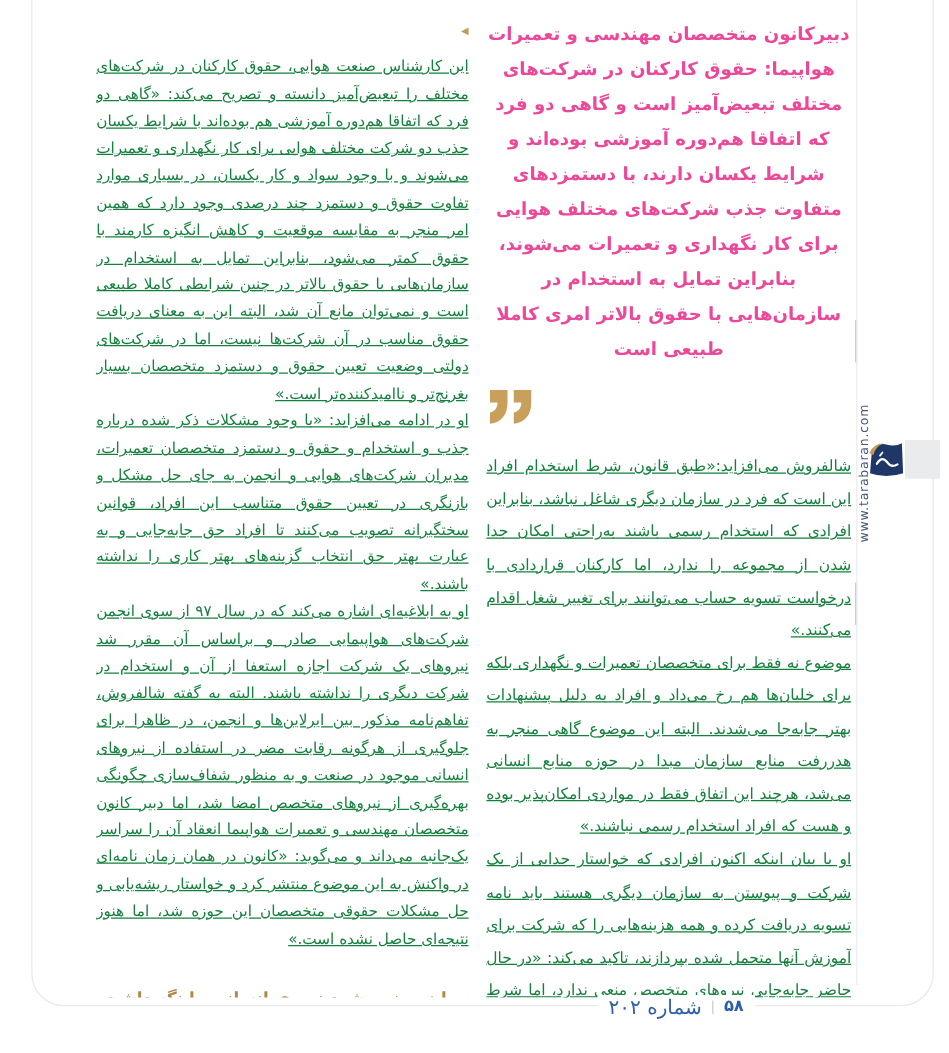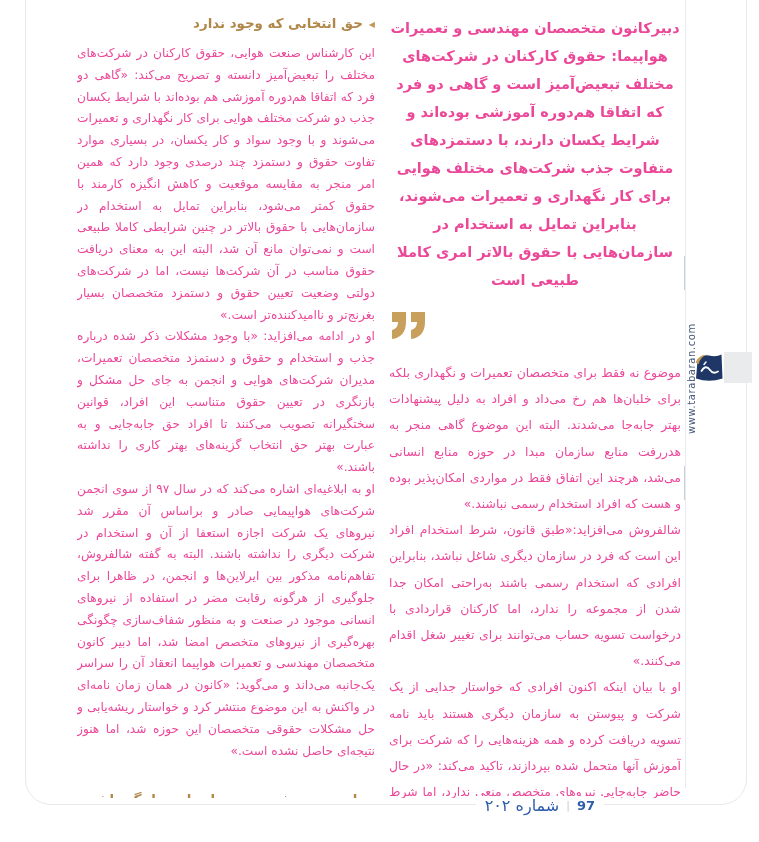--- a/index.html
+++ b/index.html
@@ -19,21 +19,21 @@
     overflow:hidden; direction:rtl; display:flex; gap:14px; }
   .col { overflow:hidden; }
   .col-first { width:292px; }   
   .col-second { width:298px; }  
 
   .lead { color:#ec4899; font-weight:bold; font-size:14.5px; line-height:28px;
     text-align:center; }
 
   .quote-icon-wrap { margin:18px 2px 14px; text-align:left; height:34px; }
 
-  .body-p { color:#ec4899; font-size:12.4px; line-height:26.2px; text-align:justify; }
+  .body-p { color:#15803d; font-size:12.4px; line-height:26.2px; text-align:justify;text-decoration:underline; }
   .col-second .body-p { line-height:21.8px; font-size:12.2px; }
 
   .heading { color:#b1874a; font-weight:bold; font-size:13.4px; line-height:20px;
     margin-bottom:9px; display:flex; align-items:center; gap:6px; }
   .heading .arrow { font-size:8px; color:#c19a55; transform:translateY(1px); }
   .heading-2 { margin-top:28px; }
 
   
   .sidebar-url { position:absolute; left:686px; top:293px; height:172px;
     writing-mode:vertical-rl; transform:rotate(180deg);
@@ -65,30 +65,29 @@
     <div class="col col-first">
       <div class="lead">دبیرکانون متخصصان مهندسی و تعمیرات هواپیما: حقوق کارکنان در شرکت‌های مختلف تبعیض‌آمیز است و گاهی دو فرد که اتفاقا هم‌دوره آموزشی بوده‌اند و شرایط یکسان دارند، با دستمزدهای متفاوت جذب شرکت‌های مختلف هوایی برای کار نگهداری و تعمیرات می‌شوند، بنابراین تمایل به استخدام در سازمان‌هایی با حقوق بالاتر امری کاملا طبیعی است</div>
 
       <div class="quote-icon-wrap">
         <svg width="38" height="32" viewBox="0 0 38 32" aria-hidden="true">
           <path d="M1 0 H15 V10 C15 20 10 26 1 27 L1 18 C5.5 17 7 13.5 7 10 H1 Z" fill="#c8a05c"></path>
           <path d="M20 0 H34 V10 C34 20 29 26 20 27 L20 18 C24.5 17 26 13.5 26 10 H20 Z" fill="#c8a05c"></path>
         </svg>
       </div>
 
+      <p class="body-p">شالفروش می‌افزاید:«طبق قانون، شرط استخدام افراد این است که فرد در سازمان دیگری شاغل نباشد، بنابراین افرادی که استخدام رسمی باشند به‌راحتی امکان جدا شدن از مجموعه را ندارد، اما کارکنان قراردادی با درخواست تسویه حساب می‌توانند برای تغییر شغل اقدام می‌کنند.»</p>
       <p class="body-p">موضوع نه فقط برای متخصصان تعمیرات و نگهداری بلکه برای خلبان‌ها هم رخ می‌داد و افراد به دلیل پیشنهادات بهتر جابه‌جا می‌شدند. البته این موضوع گاهی منجر به هدررفت منابع سازمان مبدا در حوزه منابع انسانی می‌شد، هرچند این اتفاق فقط در مواردی امکان‌پذیر بوده و هست که افراد استخدام رسمی نباشند.»</p>
-      <p class="body-p">شالفروش می‌افزاید:«طبق قانون، شرط استخدام افراد این است که فرد در سازمان دیگری شاغل نباشد، بنابراین افرادی که استخدام رسمی باشند به‌راحتی امکان جدا شدن از مجموعه را ندارد، اما کارکنان قراردادی با درخواست تسویه حساب می‌توانند برای تغییر شغل اقدام می‌کنند.»</p>
       <p class="body-p">او با بیان اینکه اکنون افرادی که خواستار جدایی از یک شرکت و پیوستن به سازمان دیگری هستند باید نامه تسویه دریافت کرده و همه هزینه‌هایی را که شرکت برای آموزش آنها متحمل شده بپردازند، تاکید می‌کند: «در حال حاضر جابه‌جایی نیروهای متخصص منعی ندارد، اما شرط پایان همکاری با سازمان، دریافت برگه تسویه و حساب پرداخت تمام و کمال سرمایه‌ای است که سازمان برای آموزش فرد هزینه کرده است.»</p>
 
     </div>
 
     <div class="col col-second">
       <div class="heading">
         <span class="arrow">◀</span>
-        <span>حق انتخابی که وجود ندارد</span>
       </div>
       <p class="body-p">این کارشناس صنعت هوایی، حقوق کارکنان در شرکت‌های مختلف را تبعیض‌آمیز دانسته و تصریح می‌کند: «گاهی دو فرد که اتفاقا هم‌دوره آموزشی هم بوده‌اند با شرایط یکسان جذب دو شرکت مختلف هوایی برای کار نگهداری و تعمیرات می‌شوند و با وجود سواد و کار یکسان، در بسیاری موارد تفاوت حقوق و دستمزد چند درصدی وجود دارد که همین امر منجر به مقایسه موقعیت و کاهش انگیزه کارمند با حقوق کمتر می‌شود، بنابراین تمایل به استخدام در سازمان‌هایی با حقوق بالاتر در چنین شرایطی کاملا طبیعی است و نمی‌توان مانع آن شد، البته این به معنای دریافت حقوق مناسب در آن شرکت‌ها نیست، اما در شرکت‌های دولتی وضعیت تعیین حقوق و دستمزد متخصصان بسیار بغرنج‌تر و ناامیدکننده‌تر است.»</p>
       <p class="body-p">او در ادامه می‌افزاید: «با وجود مشکلات ذکر شده درباره جذب و استخدام و حقوق و دستمزد متخصصان تعمیرات، مدیران شرکت‌های هوایی و انجمن به جای حل مشکل و بازنگری در تعیین حقوق متناسب این افراد، قوانین سختگیرانه تصویب می‌کنند تا افراد حق جابه‌جایی و به عبارت بهتر حق انتخاب گزینه‌های بهتر کاری را نداشته باشند.»</p>
       <p class="body-p">او به ابلاغیه‌ای اشاره می‌کند که در سال ۹۷ از سوی انجمن شرکت‌های هواپیمایی صادر و براساس آن مقرر شد نیروهای یک شرکت اجازه استعفا از آن و استخدام در شرکت دیگری را نداشته باشند. البته به گفته شالفروش، تفاهم‌نامه مذکور بین ایرلاین‌ها و انجمن، در ظاهرا برای جلوگیری از هرگونه رقابت مضر در استفاده از نیروهای انسانی موجود در صنعت و به منظور شفاف‌سازی چگونگی بهره‌گیری از نیروهای متخصص امضا شد، اما دبیر کانون متخصصان مهندسی و تعمیرات هواپیما انعقاد آن را سراسر یک‌جانبه می‌داند و می‌گوید: «کانون در همان زمان نامه‌ای در واکنش به این موضوع منتشر کرد و خواستار ریشه‌یابی و حل مشکلات حقوقی متخصصان این حوزه شد، اما هنوز نتیجه‌ای حاصل نشده است.»</p>
 
       <div class="heading heading-2">
         <span class="arrow">◀</span>
         <span>با زور نمی‌شود نیروی انسانی را نگه داشت</span>
       </div>
 
@@ -103,18 +102,18 @@
     <svg width="30" height="31" viewBox="0 0 30 31" aria-hidden="true">
       <path d="M3.5 9 Q8 2 15 3.5 Q22 5.5 27.5 2.5 L28.5 26.5 Q15 31 2 26.5 Z" fill="#1e3766"></path>
       <path d="M1.5 10.5 Q5 2.5 13 2.8 Q6.5 4.5 4.8 12 Z" fill="#c49a55"></path>
       <path d="M7.5 19 q4 -7 8.5 -1 q3 4.5 8 1.5" stroke="#ffffff" fill="none" stroke-width="1.8" stroke-linecap="round"></path>
       <path d="M10 12.5 l2 -2.5" stroke="#ffffff" fill="none" stroke-width="1.4" stroke-linecap="round"></path>
     </svg>
     <div class="logo-gray"></div>
   </div>
 
   <div class="footer">
-    <span class="page-num">97</span>
+    <span class="page-num">۵۸</span>
     <span class="footer-sep">|</span>
     <span class="issue">شماره ۲۰۲</span>
   </div>
 
 </div>
 
 </body></html>

